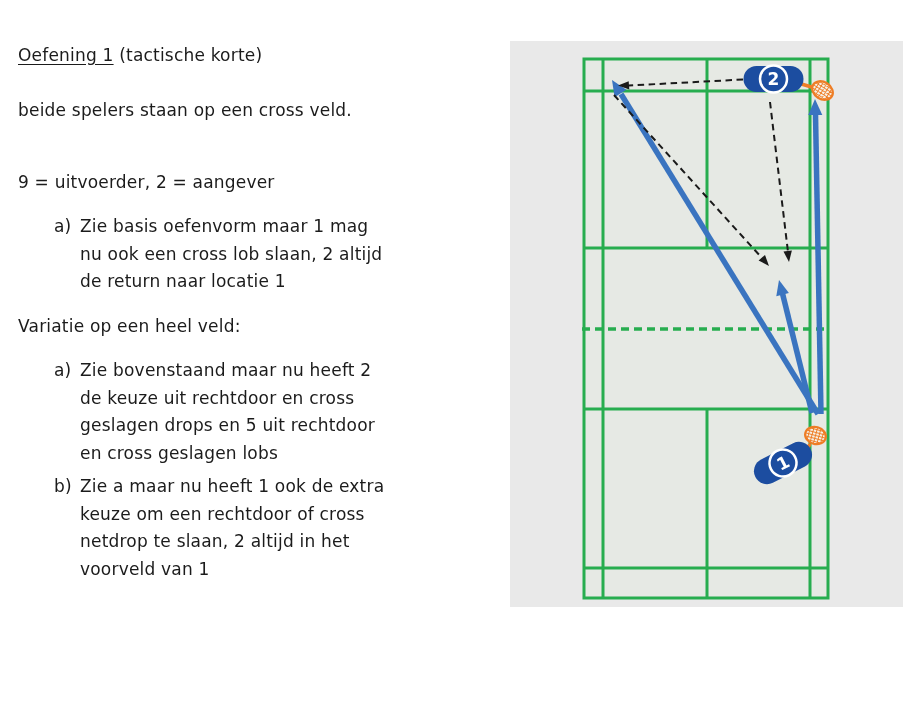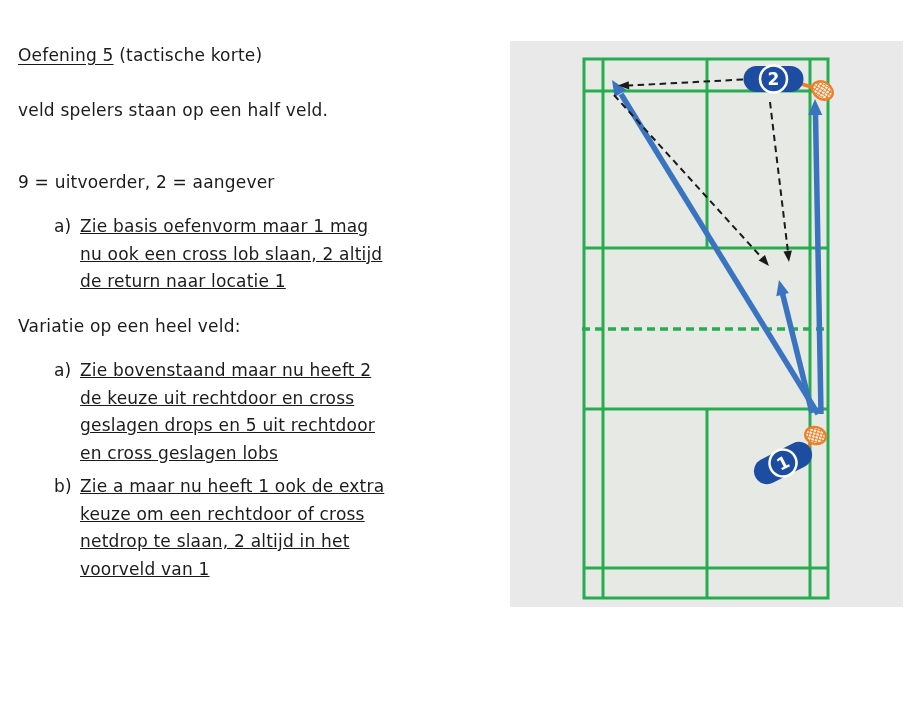--- a/index.html
+++ b/index.html
@@ -18,36 +18,36 @@
     font-size: 17px;
     line-height: 27.5px;
     letter-spacing: 0.2px;
   }
   .para { margin: 0 0 17px 0; white-space: pre-line; }
   .u { text-decoration: underline; text-underline-offset: 3px; }
   .vlist { margin: 0 0 17px 0; padding-left: 36px; }
   .vitem { display: flex; margin-bottom: 6px; }
   .vitem:last-child { margin-bottom: 0; }
   .marker { width: 26px; flex: none; }
-  .itext { white-space: pre-line; flex: 1; text-decoration: underline; }
+  .itext { white-space: pre-line; flex: 1; }
   .diagram-wrap {
     position: absolute;
     left: 510px; top: 41px;
     width: 393px; height: 566px;
   }
   svg text { font-family: "DejaVu Sans", "Liberation Sans", sans-serif; }
 </style>
 </head>
 <body>
 
 <div class="text-col">
 
   <div class="para">
-    <div><span class="u">Oefening 5</span><span> (tactische korte)</span></div>
-    <div>veld spelers staan op een half veld.</div>
+    <div><span class="u">Oefening 1</span><span> (tactische korte)</span></div>
+    <div>beide spelers staan op een cross veld.</div>
   </div>
 
   <div class="para">9 = uitvoerder, 2 = aangever</div>
 
 
 
   <div class="vlist">
     <div class="vitem">
       <span class="marker">a)</span>
       <span class="itext">Zie basis oefenvorm maar 1 mag

